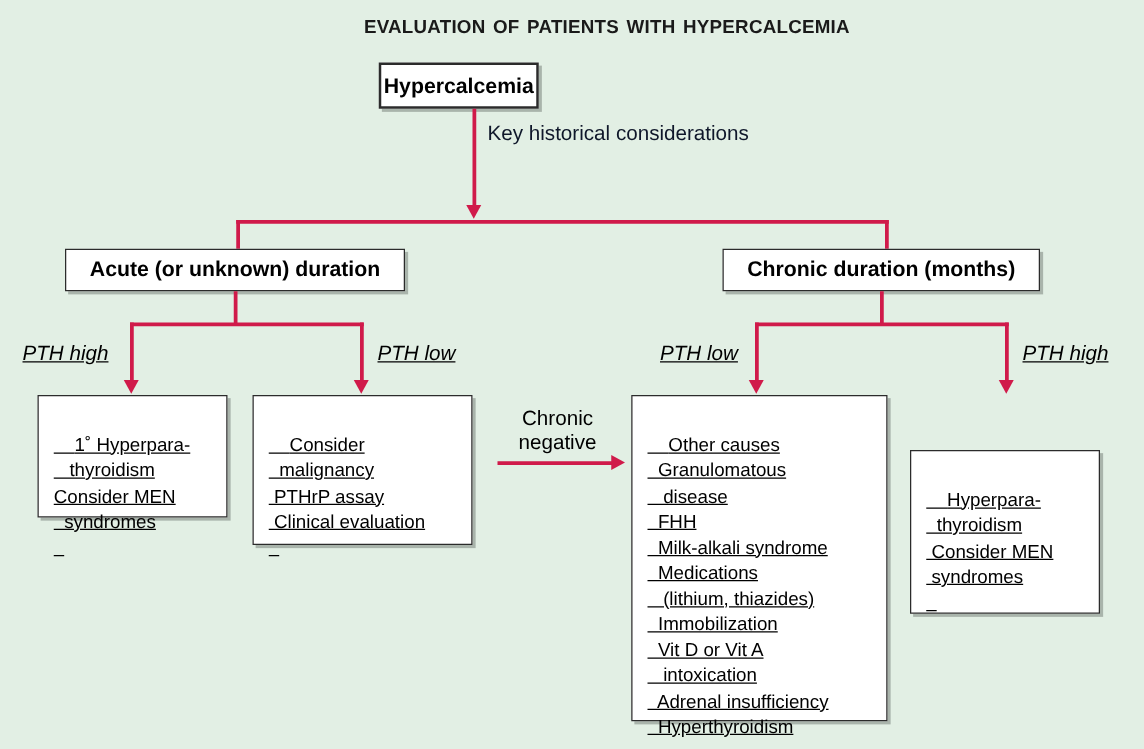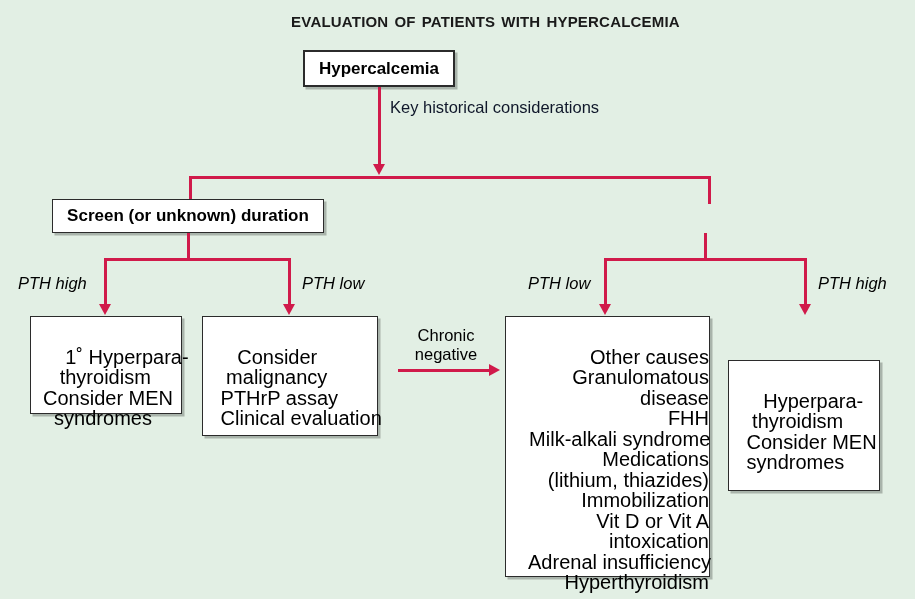--- a/index.html
+++ b/index.html
@@ -47,24 +47,25 @@
   }
   .box.bold {
     font-weight: bold;
     display: flex;
     align-items: center;
     justify-content: center;
     font-size: 17px;
   }
   .box.thick { border-width: 2px; }
   .box.list {
-    font-size: 20px;
+    font-size: 15px;
     line-height: 20.5px;
-    padding: 9px 0 9px 12px;
+    padding: 9px 12px 9px 12px;
     white-space: pre;
+    text-decoration: underline;
   }
 
   
   .ln {
     position: absolute;
     background: #d01a4a;
   }
   .vline { width: 2.6px; }
   .hline { height: 2.6px; }
 
@@ -92,56 +93,60 @@
     line-height: 21px;
     color: #0f172a;
     white-space: pre;
   }
   .pth {
     position: absolute;
     font-style: italic;
     font-size: 16.5px;
     color: #000;
     white-space: nowrap;
+    text-decoration: underline;
   }
   .screen-label {
     position: absolute;
     font-size: 16.5px;
     line-height: 19px;
     color: #000;
     text-align: center;
     white-space: pre;
   }
   sup { font-size: 0.68em; vertical-align: super; }
 </style>
 </head>
 <body>
 
 <div id="canvas">
 
   <div class="title">Evaluation of Patients with Hypercalcemia</div>
 
-  <div class="box bold thick" style="left:303px; top:50px; width:152px; height:37px;justify-content:center;">
+  <div class="box bold thick" style="left:303px; top:50px; width:128px; height:37px;justify-content:center;">
     <span>Hypercalcemia</span>
   </div>
 
   <div class="ln vline" style="left:378px; top:87px; width:2.6px; height:78px;"></div>
 
   <div class="note" style="left:390px; top:97px;"><span>Key historical considerations</span></div>
 
   <div class="arrow-down" style="left:373px; top:164px;"></div>
 
   <div class="ln hline" style="left:189px; top:176px; width:522px;"></div>
   <div class="ln vline" style="left:189px; top:176px; height:28px;"></div>
   <div class="ln vline" style="left:708px; top:176px; height:28px;"></div>
 
   <div class="box bold" style="left:52px; top:199px; width:272px; height:34px;">
-    <span>Screen (or unknown) duration</span>
-  </div>
-
+    <span>Acute (or unknown) duration</span>
+  </div>
+
+  <div class="box bold" style="left:578px; top:199px; width:254px; height:34px;">
+    <span>Chronic duration (months)</span>
+  </div>
 
   <div class="ln vline" style="left:187px; top:233px; height:27px;"></div>
   <div class="ln hline" style="left:104px; top:258px; width:187px;"></div>
   <div class="ln vline" style="left:104px; top:258px; height:48px;"></div>
   <div class="ln vline" style="left:288px; top:258px; height:48px;"></div>
   <div class="arrow-down" style="left:99px; top:304px;"></div>
   <div class="arrow-down" style="left:283px; top:304px;"></div>
 
   <div class="pth" style="left:18px; top:274px;"><span>PTH high</span></div>
   <div class="pth" style="left:302px; top:274px;"><span>PTH low</span></div>
@@ -168,21 +173,21 @@
   malignancy
  PTHrP assay
  Clinical evaluation</span>
   </div>
 
   <div class="screen-label" style="left:398px; top:326px; width:96px;"><span>Chronic
 negative</span></div>
   <div class="ln hline" style="left:398px; top:369px; width:92px;"></div>
   <div class="arrow-right" style="left:489px; top:364px;"></div>
 
-  <div class="box list" style="left:505px; top:316px; width:205px; height:261px;text-align:right;">
+  <div class="box list" style="left:505px; top:316px; width:205px; height:261px;">
     <span>Other causes
   Granulomatous
    disease
   FHH
   Milk-alkali syndrome
   Medications
    (lithium, thiazides)
   Immobilization
   Vit D or Vit A
    intoxication

